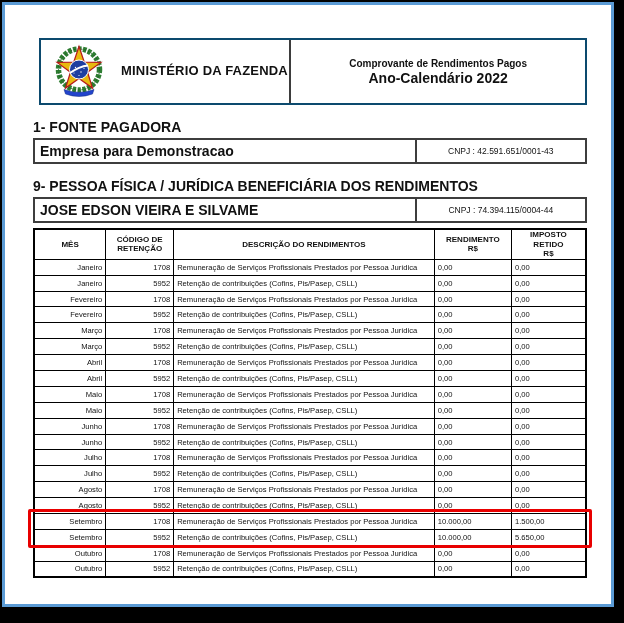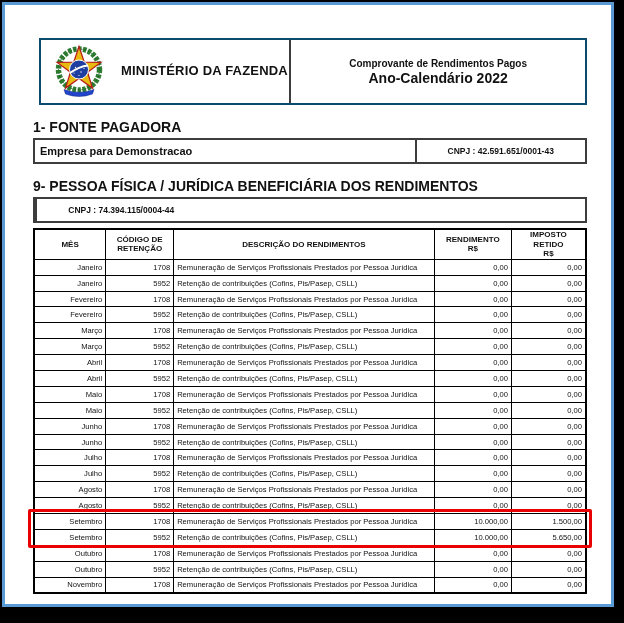--- a/index.html
+++ b/index.html
@@ -57,28 +57,28 @@
     display:flex;
     border:2px solid #3d3d3d;
     height:26px;
     margin-top:3px;
     align-items:stretch;
   }
   .info-name {
     flex:1;
     display:flex; align-items:center;
     padding-left:5px;
-    font-weight:bold; font-size:11px;
+    font-weight:bold; font-size:14px;
     white-space:nowrap;
   }
   .info-cnpj {
     width:31%;
     border-left:2px solid #3d3d3d;
     display:flex; align-items:center; justify-content:center;
-    font-weight:bold; font-size:8.5px;
+    font-weight:normal; font-size:8.5px;
     white-space:nowrap;
   }
 
   
   .table-wrap { position:relative; margin-top:5px; }
   table {
     width:100%;
     border-collapse:collapse;
     table-layout:fixed;
     border:2px solid #000;
@@ -96,21 +96,21 @@
     line-height:1.2;
     padding:0 2px;
   }
   td {
     height:15.9px;
     font-size:7.6px;
     padding:0 3px;
   }
   td.c { text-align:right; }
   td.l { text-align:left; }
-  td.r { text-align:right; }
+  td.r { text-align:left; }
 
   
   .hl-box {
     position:absolute;
     left:-5px; right:-5px;
     border:3px solid #e80000;
     border-radius:2px;
     display:none;
     pointer-events:none;
   }
@@ -147,20 +147,21 @@
     </div>
 
     <div class="section-label">1- FONTE PAGADORA</div>
     <div class="info-box">
       <div class="info-name">Empresa para Demonstracao</div>
       <div class="info-cnpj">CNPJ : 42.591.651/0001-43</div>
     </div>
 
     <div class="section-label">9- PESSOA FÍSICA / JURÍDICA BENEFICIÁRIA DOS RENDIMENTOS</div>
     <div class="info-box">
+      <div class="info-name">JOSE EDSON VIEIRA E SILVAME</div>
       <div class="info-cnpj">CNPJ : 74.394.115/0004-44</div>
     </div>
 
     <div class="table-wrap">
       <table>
         <colgroup>
           <col style="width:13%">
             <col style="width:12.3%">
             <col style="width:47.2%">
             <col style="width:14%">
@@ -312,26 +313,19 @@
     <td class="r">0,00</td>
     <td class="r">0,00</td>
   </tr>
             <tr>
     <td class="c">Outubro</td>
     <td class="c">5952</td>
     <td class="l">Retenção de contribuições (Cofins, Pis/Pasep, CSLL)</td>
     <td class="r">0,00</td>
     <td class="r">0,00</td>
   </tr>
-            <tr>
-    <td class="c">Novembro</td>
-    <td class="c">1708</td>
-    <td class="l">Remuneração de Serviços Profissionais Prestados por Pessoa Jurídica</td>
-    <td class="r">0,00</td>
-    <td class="r">0,00</td>
-  </tr>
           </tbody>
       </table>
       <div class="hl-box" style="top: 281px; height: 39px; display: block;"></div>
     </div>
 
   </div>
 </div>
 
 </body></html>

